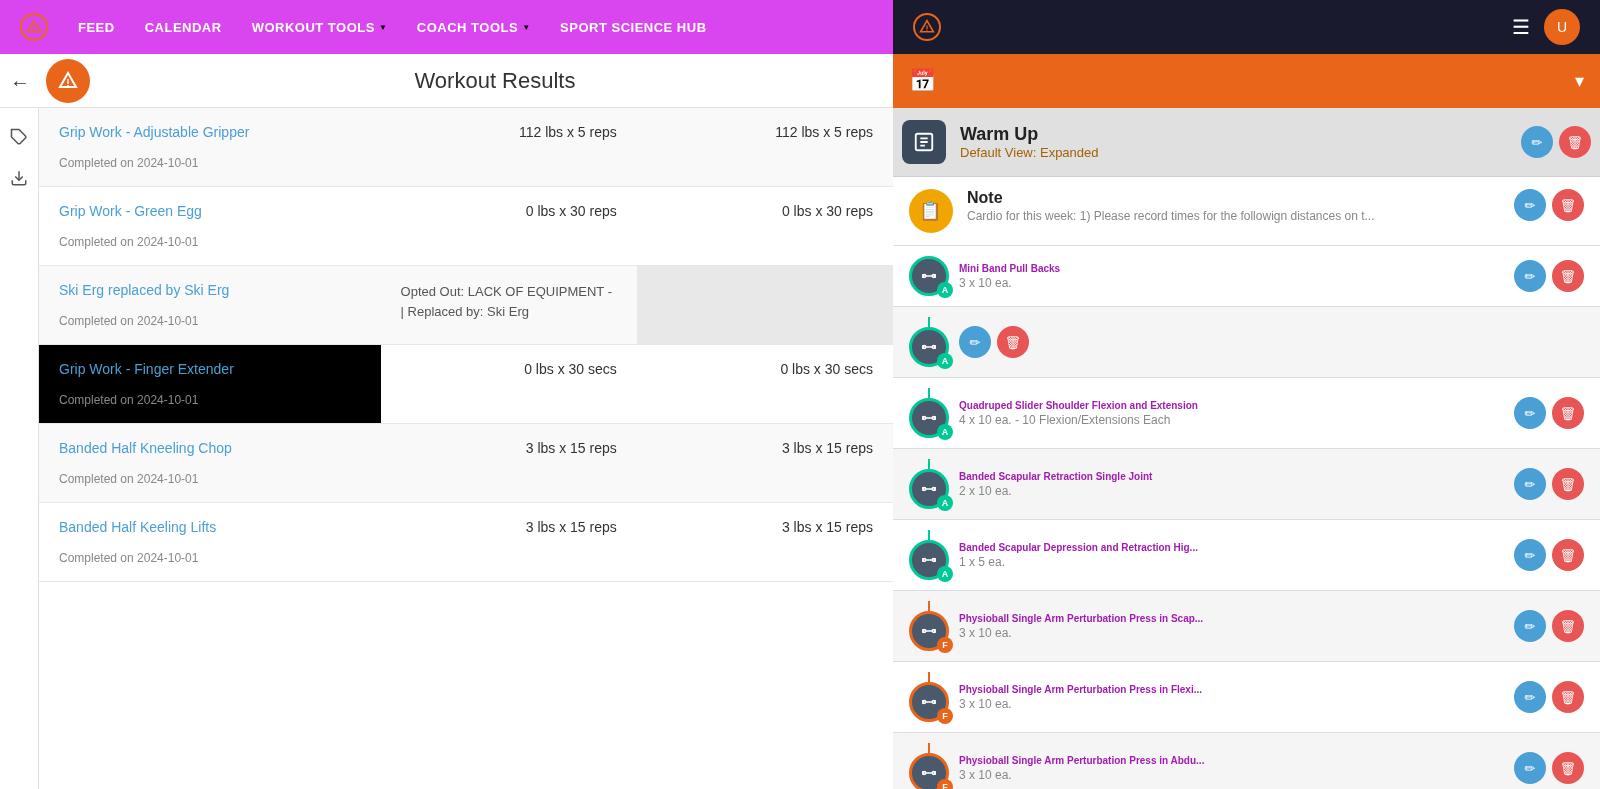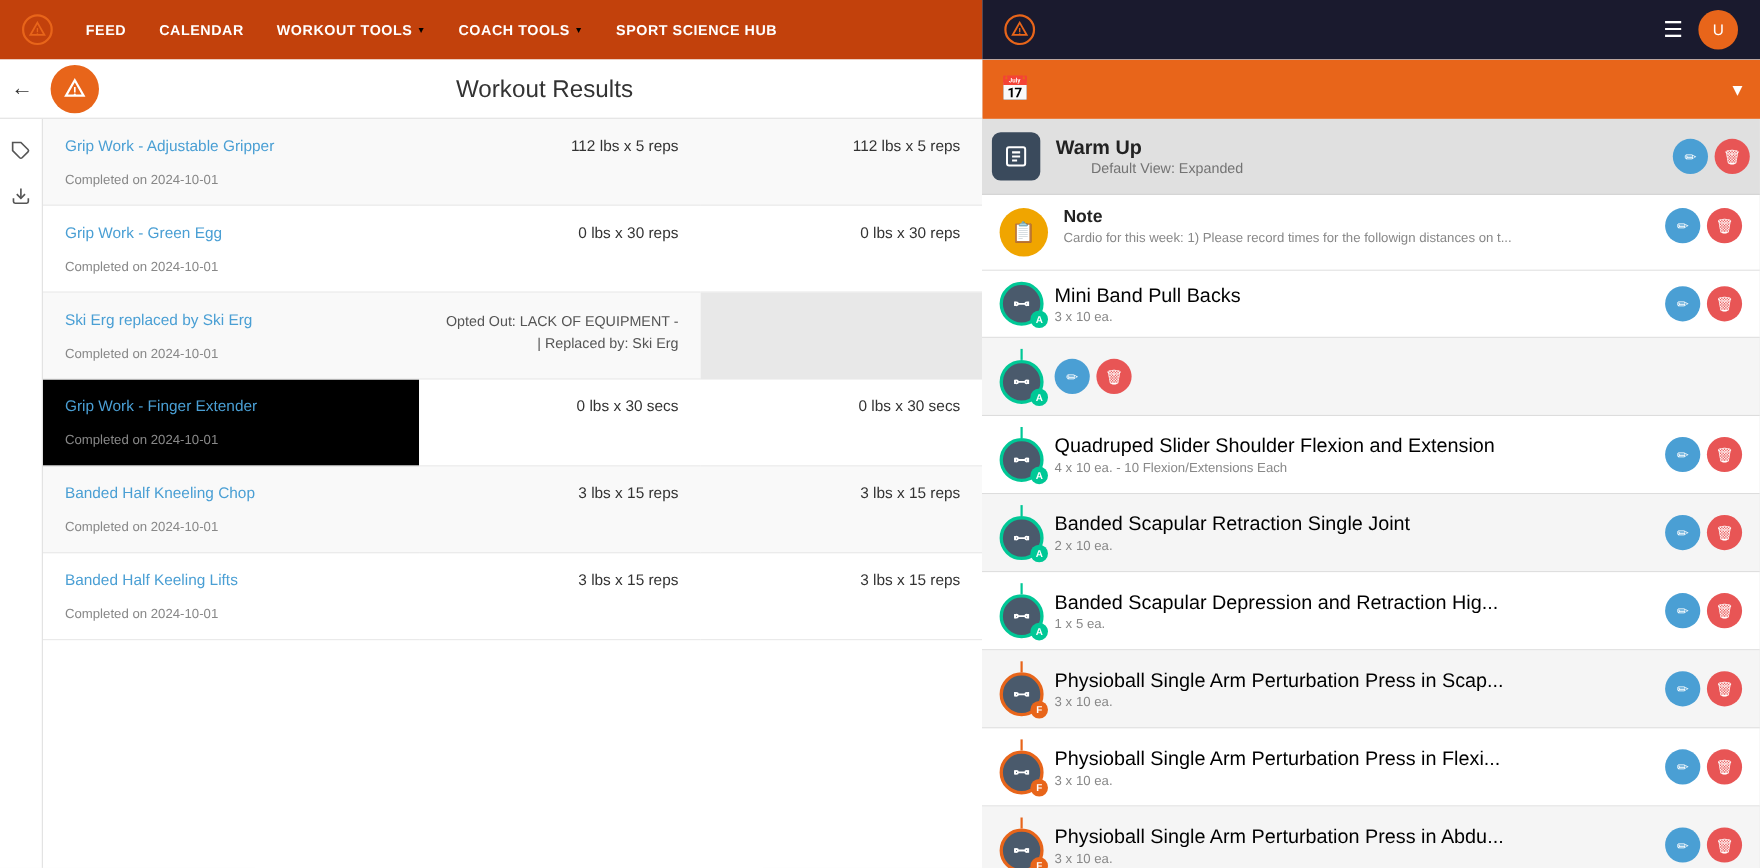--- a/index.html
+++ b/index.html
@@ -8,21 +8,21 @@
     .nav-arrow { font-size: 8px; margin-top: 1px; }
 
     
     .full-header {
       display: flex;
       flex-direction: row;
       flex-shrink: 0;
     }
     .left-panel-header {
       width: 893px;
-      background: #c2410c;
+      background: #d946ef;
       height: 54px;
       display: flex;
       align-items: center;
       padding: 16px 20px;
       gap: 30px;
     }
     .right-panel-header {
       flex: 1;
       background: #1a1a2e;
       height: 54px;
@@ -114,21 +114,21 @@
       margin-top: 16px;
     }
     .workout-stat {
       font-size: 14px;
       color: #333;
       text-align: right;
     }
     .opted-out {
       font-size: 13px;
       color: #555;
-      text-align: right;
+      text-align: left;
       line-height: 1.5;
     }
     .col-name { width: 40%; }
     .col-stat { width: 30%; text-align: center; }
 
     
     .right-panel {
       flex: 1;
       background: #e8e8e8;
       display: flex;
@@ -171,21 +171,21 @@
       width: 44px; height: 44px;
       background: #3a4a5c;
       border-radius: 8px;
       display: flex; align-items: center; justify-content: center;
       color: white;
       font-size: 18px;
       flex-shrink: 0;
     }
     .warm-up-text { flex: 1; }
     .warm-up-title { font-size: 18px; font-weight: 700; color: #222; }
-    .warm-up-subtitle { font-size: 13px; color: #737373; margin-left: 32px; }
+    .warm-up-subtitle { font-size: 13px; color: #a16207; }
 
     
     .note-item {
       background: white;
       display: flex;
       align-items: flex-start;
       padding: 12px 16px;
       gap: 14px;
       border-bottom: 1px solid #ddd;
     }
@@ -242,21 +242,21 @@
       width: 16px; height: 16px;
       border-radius: 50%;
       font-size: 9px;
       font-weight: 700;
       display: flex; align-items: center; justify-content: center;
       color: white;
       background: #00c896;
     }
     .exercise-badge.red { background: #e8651a; }
     .exercise-info { flex: 1; min-width: 0; }
-    .exercise-name { font-size: 18px; font-weight: 400; color: #000000; }
+    .exercise-name { font-size: 10px; font-weight: 700; color: #a21caf; }
     .exercise-desc { font-size: 12px; color: #888; margin-top: 2px; white-space: nowrap; overflow: hidden; text-overflow: ellipsis; }
     .action-buttons { display: flex; gap: 6px; flex-shrink: 0; }
     .btn-edit {
       width: 32px; height: 32px;
       background: #4a9fd4;
       border-radius: 50%;
       display: flex; align-items: center; justify-content: center;
       color: white;
       cursor: pointer;
       font-size: 13px;

